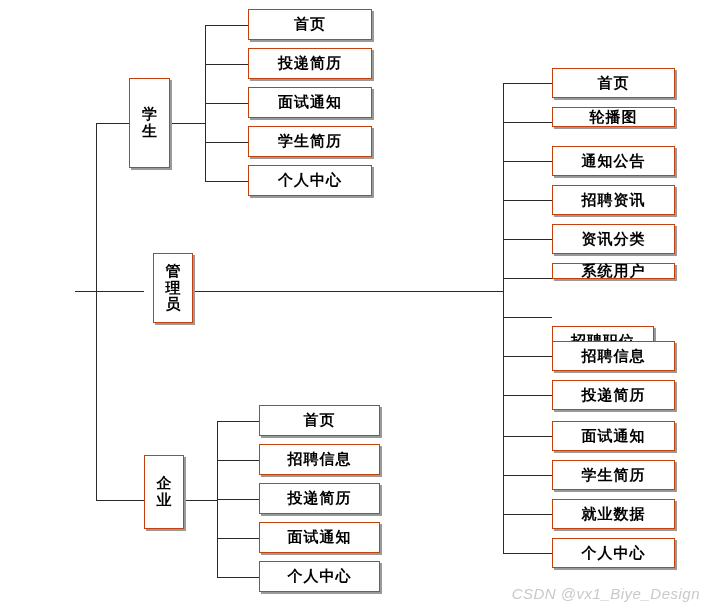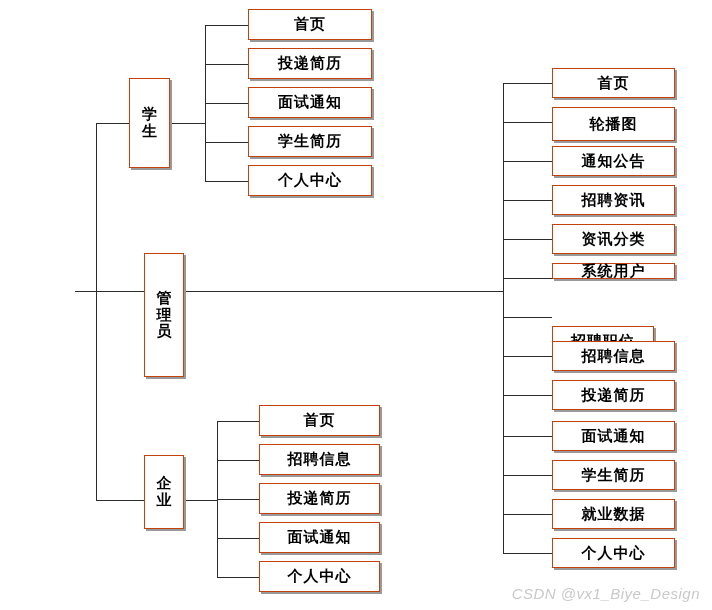--- a/index.html
+++ b/index.html
@@ -117,23 +117,23 @@
   <div class="line h" style="left:217px; top:577px; width:42px;"></div>
 
 
   <div class="node role" style="left:129px; top:78px; width:41px; height:90px;">学生</div>
   <div class="node leaf" style="left:248px; top:9px; width:124px; height:31px;">首页</div>
   <div class="node leaf" style="left:248px; top:48px; width:124px; height:31px;">投递简历</div>
   <div class="node leaf" style="left:248px; top:87px; width:124px; height:31px;">面试通知</div>
   <div class="node leaf" style="left:248px; top:126px; width:124px; height:31px;">学生简历</div>
   <div class="node leaf" style="left:248px; top:165px; width:124px; height:31px;">个人中心</div>
 
-  <div class="node role" style="left:144px; top:253px; width:40px; height:124px;">管理员</div>
+  <div class="node role" style="left:153px; top:253px; width:40px; height:70px;">管理员</div>
   <div class="node leaf" style="left:552px; top:68px; width:123px; height:30px;">首页</div>
-  <div class="node leaf" style="left:552px; top:107px; width:123px; height:34px;">轮播图</div>
+  <div class="node leaf" style="left:552px; top:107px; width:123px; height:20px;">轮播图</div>
   <div class="node leaf" style="left:552px; top:146px; width:123px; height:30px;">通知公告</div>
   <div class="node leaf" style="left:552px; top:185px; width:123px; height:30px;">招聘资讯</div>
   <div class="node leaf" style="left:552px; top:224px; width:123px; height:30px;">资讯分类</div>
   <div class="node leaf" style="left:552px; top:263px; width:123px; height:16px;">系统用户</div>
   <div class="node leaf" style="left:552px; top:302px; width:102px; height:30px;margin-top:24px;">招聘职位</div>
   <div class="node leaf" style="left:552px; top:341px; width:123px; height:30px;">招聘信息</div>
   <div class="node leaf" style="left:552px; top:380px; width:123px; height:30px;">投递简历</div>
   <div class="node leaf" style="left:552px; top:421px; width:123px; height:30px;">面试通知</div>
   <div class="node leaf" style="left:552px; top:460px; width:123px; height:30px;">学生简历</div>
   <div class="node leaf" style="left:552px; top:499px; width:123px; height:30px;">就业数据</div>

